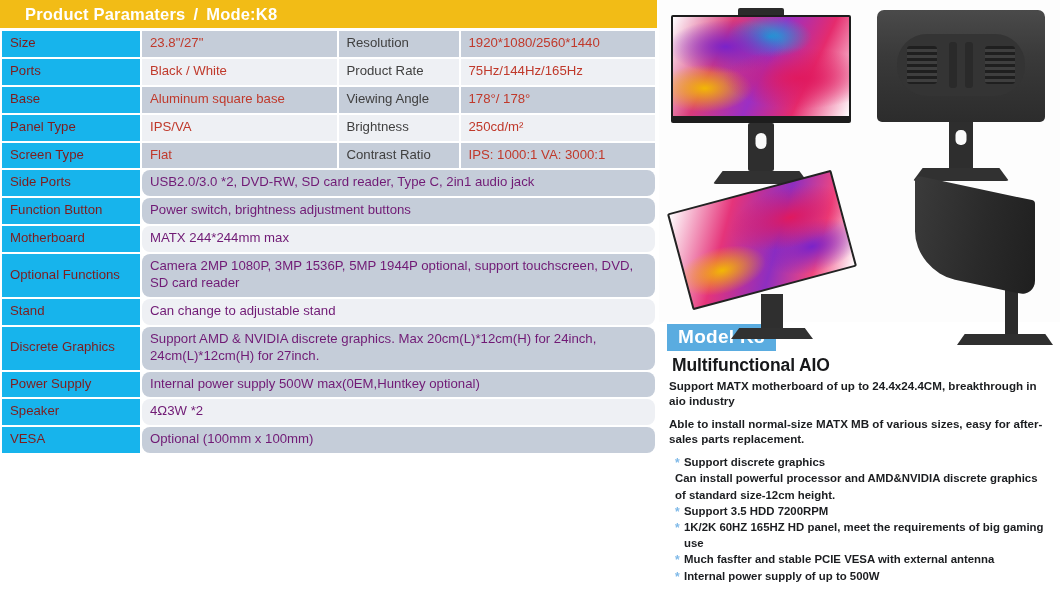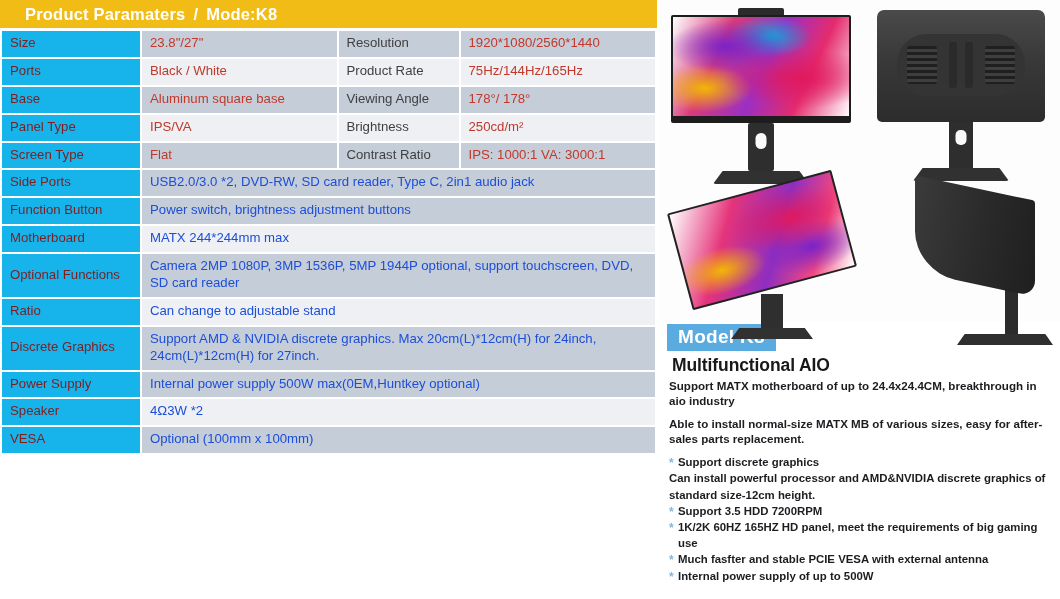--- a/index.html
+++ b/index.html
@@ -57,21 +57,21 @@
     background: #17b4ec;
     color: #7f1d1d;
     font-size: 13.4px;
   }
   td.lbl2 {
     width: 120px;
     color: #404040;
     font-size: 13.4px;
   }
   td.val { color: #c0392b; }
-  td.val-wide { color: #1d4ed8; }
+  td.val-wide { color: #701a75; border-radius: 8px; }
 
   tr.band-a td.lbl2, tr.band-a td.val, tr.band-a td.val-wide { background: #c5cdd9; }
   tr.band-b td.lbl2, tr.band-b td.val, tr.band-b td.val-wide { background: #eef0f4; }
 
   
   #right-panel {
     flex: 1 1 auto;
     height: 599px;
     position: relative;
     background: #ffffff;
@@ -199,21 +199,21 @@
     letter-spacing: .3px;
   }
   .head-aio {
     font-size: 17.5px; font-weight: bold; color: #17181a;
     margin: 4px 0 2px 5px; letter-spacing: -.1px;
   }
   .para {
     font-size: 11.6px; font-weight: bold; color: #1b1d20;
     line-height: 1.3; margin: 0 0 8px 2px;
   }
-  ul.features { list-style: none; margin: 0; padding: 0 0 8px 2px; }
+  ul.features { list-style: none; margin: 6px; padding: 0 0 8px 2px; }
   ul.features li {
     font-size: 11.4px; font-weight: bold; color: #1b1d20;
     line-height: 1.42; position: relative; padding-left: 9px;
   }
   ul.features li.nobullet { padding-left: 0; }
   ul.features li.bullet::before {
     content: "*"; position: absolute; left: 0; top: 1px;
     color: #7fb9e8; font-size: 12px; font-weight: bold;
   }
 </style>
@@ -274,21 +274,21 @@
         </tr>
         <tr class="band-b">
           <td class="lbl">Motherboard</td>
           <td class="val-wide" colspan="3">MATX 244*244mm max</td>
         </tr>
         <tr class="band-a">
           <td class="lbl">Optional Functions</td>
           <td class="val-wide" colspan="3">Camera 2MP 1080P, 3MP 1536P, 5MP 1944P optional, support touchscreen, DVD, SD card reader</td>
         </tr>
         <tr class="band-b">
-          <td class="lbl">Ratio</td>
+          <td class="lbl">Stand</td>
           <td class="val-wide" colspan="3">Can change to adjustable stand</td>
         </tr>
         <tr class="band-a">
           <td class="lbl">Discrete Graphics</td>
           <td class="val-wide" colspan="3">Support AMD &amp; NVIDIA discrete graphics. Max 20cm(L)*12cm(H) for 24inch, 24cm(L)*12cm(H) for 27inch.</td>
         </tr>
         <tr class="band-a">
           <td class="lbl">Power Supply</td>
           <td class="val-wide" colspan="3">Internal power supply 500W max(0EM,Huntkey optional)</td>
         </tr>

